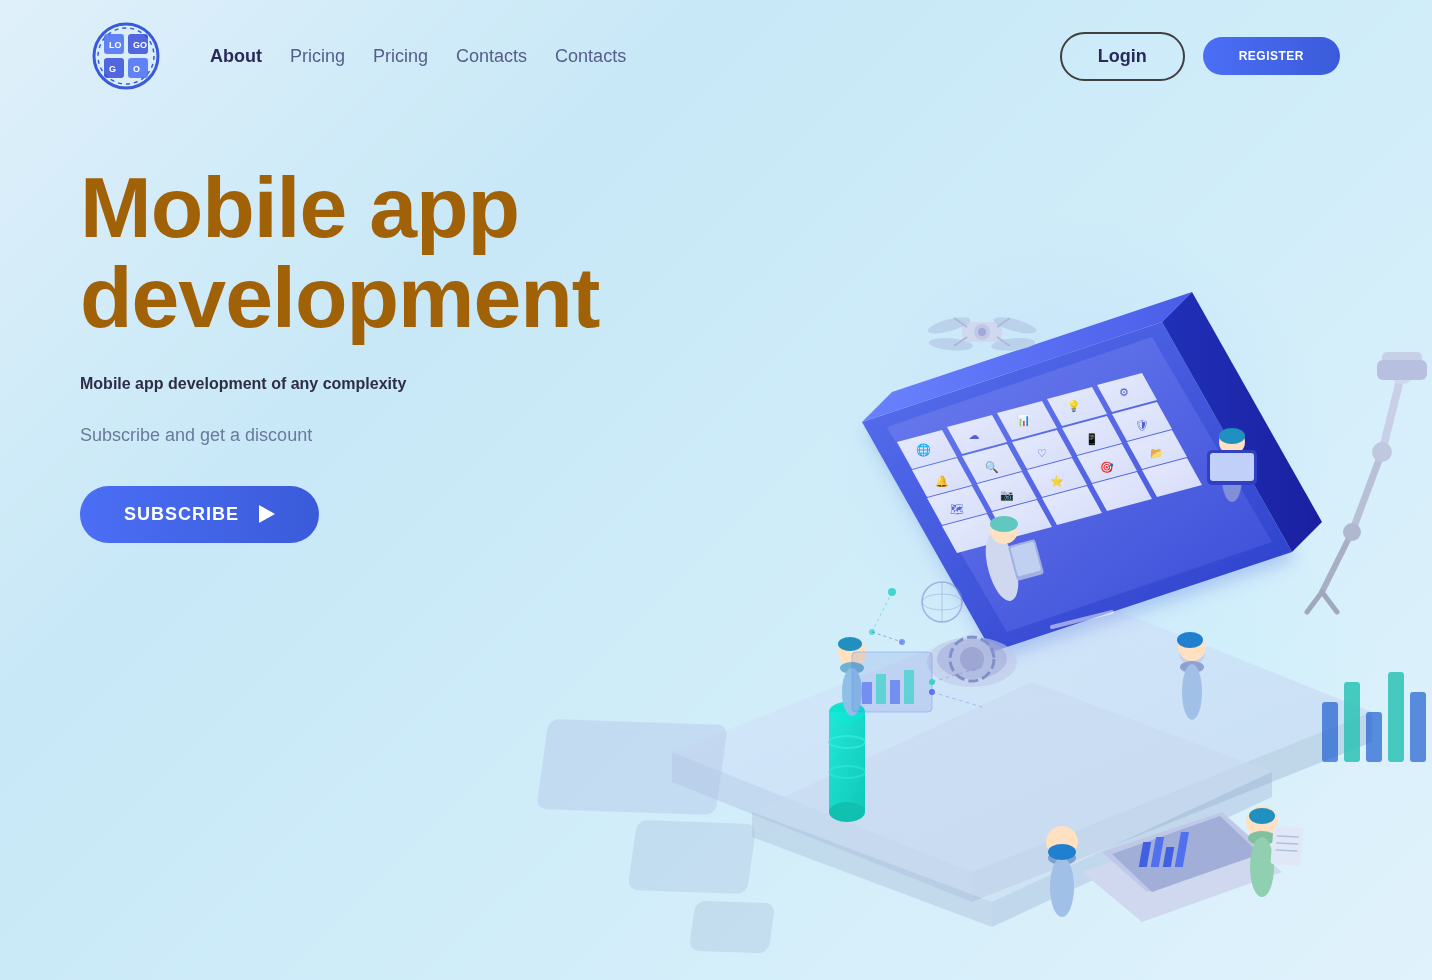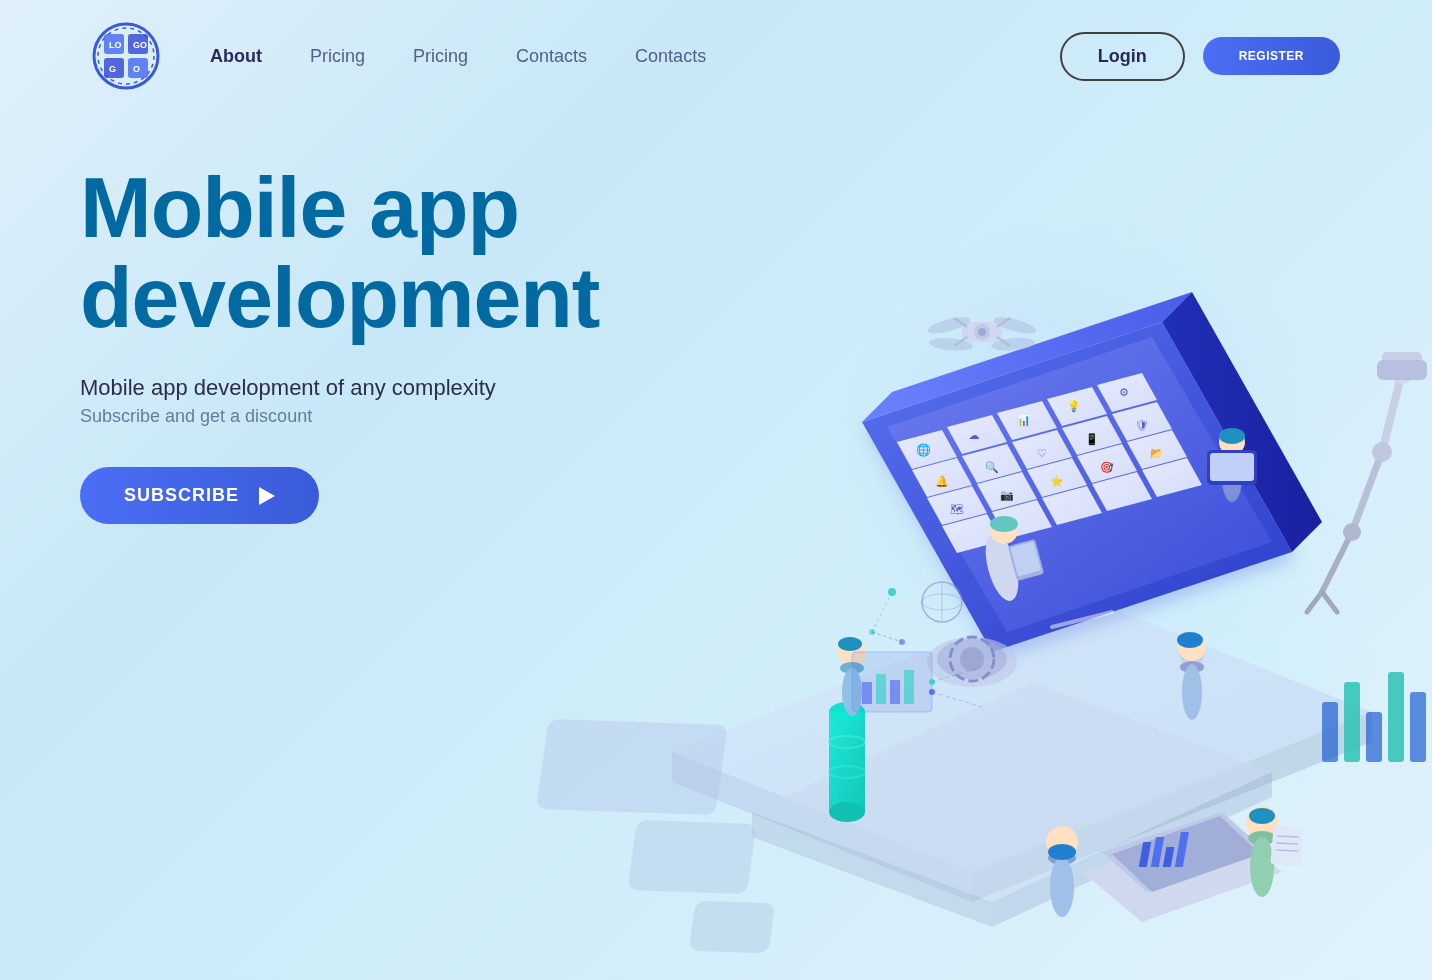--- a/index.html
+++ b/index.html
@@ -25,21 +25,21 @@
     .logo {
       width: 68px;
       height: 68px;
       margin-right: 50px;
       flex-shrink: 0;
     }
 
     .nav-links {
       display: flex;
       align-items: center;
-      gap: 48px;
+      gap: 28px;
       flex: 1;
     }
 
     .nav-link {
       font-size: 18px;
       color: #555e8a;
       text-decoration: none;
       font-weight: 400;
       cursor: pointer;
     }
@@ -91,30 +91,30 @@
       max-width: 560px;
       padding-top: 20px;
       z-index: 10;
       position: relative;
     }
 
     .hero-title {
       font-size: 86px;
       font-weight: 800;
       line-height: 1.05;
-      color: #0369a1;
+      color: #a16207;
       margin-bottom: 30px;
       letter-spacing: -1px;
     }
 
     .hero-subtitle {
-      font-size: 22px;
-      font-weight: 400;
+      font-size: 16px;
+      font-weight: 700;
       color: #2d2d4a;
-      margin-bottom: 3px;
+      margin-bottom: 30px;
       line-height: 1.4;
     }
 
     .hero-desc {
       font-size: 18px;
       color: #6a7a9a;
       margin-bottom: 40px;
     }
 
     .btn-subscribe {

